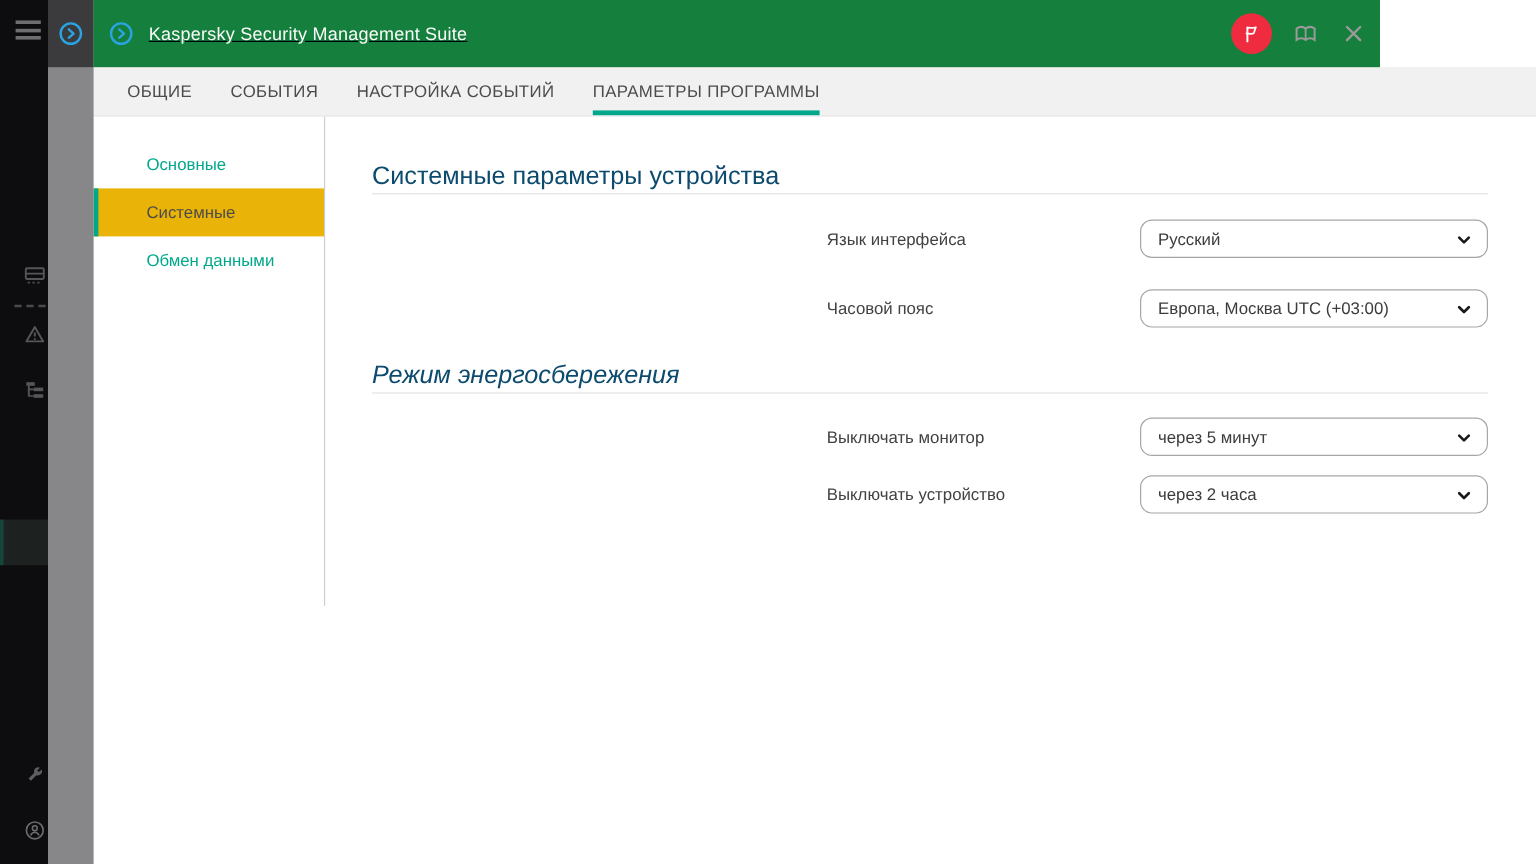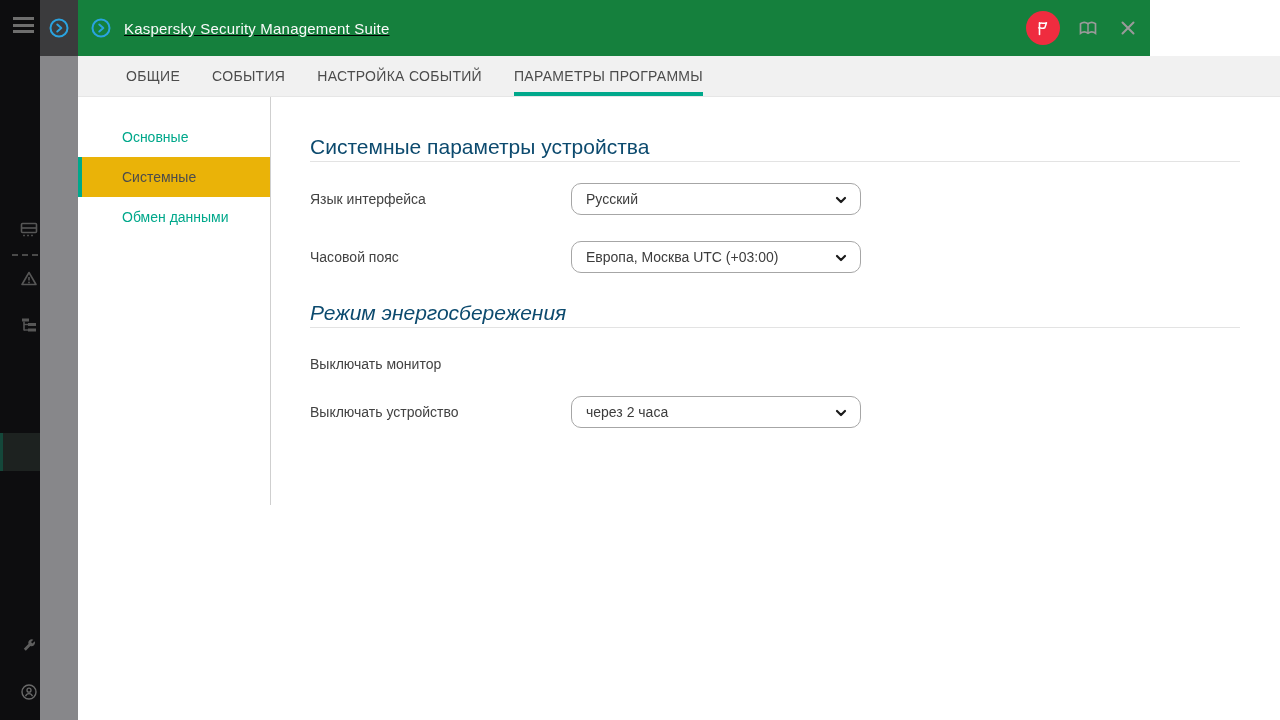--- a/index.html
+++ b/index.html
@@ -22,35 +22,35 @@
   .header { position:absolute; left:78px; top:0; width:1072px; height:56px; background:#15803d; display:flex; align-items:center; z-index:4;text-decoration:underline; }
   .header .app-icon { margin-left:12px; width:22px; height:22px; }
   .header .title { margin-left:12px; color:#fafafa; font-size:15px; letter-spacing:.2px; }
   .header-right { position:absolute; right:10px; top:0; height:56px; display:flex; align-items:center; gap:16px; }
   .flag-badge { width:34px; height:34px; border-radius:50%; background:#ef2c3f; display:flex; align-items:center; justify-content:center; cursor:pointer; }
   .hdr-btn { width:24px; height:24px; display:flex; align-items:center; justify-content:center; cursor:pointer; }
 
   
   .tabbar { position:absolute; left:78px; top:56px; width:1202px; height:41px; background:#f1f1f1; border-bottom:1px solid #e6e6e6; display:flex; align-items:stretch; z-index:3; }
   .tab { position:relative; display:flex; align-items:center; margin-left:32px; font-size:14px; color:#4c4c4c; letter-spacing:.3px; cursor:pointer; white-space:nowrap; }
-  .tab:first-child { margin-left:48px;text-align:center; }
+  .tab:first-child { margin-left:28px;text-align:center; }
   .tab.active .underline { position:absolute; left:0; right:0; bottom:0; height:4px; background:#00a88b; }
 
   
   .content { position:absolute; left:78px; top:97px; width:1202px; height:553px; background:#fff; }
   .side-divider { position:absolute; left:192px; top:0; width:1px; height:408px; background:#cfcfcf; }
 
   .nav { position:absolute; left:0; top:20px; width:192px; }
   .nav-item { height:40px; line-height:40px; padding-left:44px; font-size:14px; color:#00a88b; cursor:pointer; }
   .nav-item.selected { background:#eab308; border-left:4px solid #00a88b; padding-left:40px; color:#4c4c4c; }
 
   .main { position:absolute; left:232px; top:0; width:930px; }
   .section-title { position:absolute; left:0; font-size:21px; color:#0c4a6e; }
   .rule { position:absolute; left:0; width:930px; height:1px; background:#e3e3e3; }
-  .row { position:absolute; left:0; width:930px; height:32px; display:flex; align-items:center; }
+  .row { position:absolute; left:0; width:930px; height:32px; display:flex; align-items:center;justify-content:flex-end; }
   .row .lbl { width:261px; font-size:14px; color:#424242; }
   .select { position:relative; width:290px; height:32px; border:1px solid #a6a6a6; border-radius:10px; background:#fff; display:flex; align-items:center; padding:0 34px 0 14px; font-size:14px; color:#3c3c3c; cursor:pointer; }
   .select .chev { position:absolute; right:12px; top:9px; }
 
   svg { display:block; }
 </style>
 </head>
 <body>
 
 <div class="rail">
@@ -197,20 +197,28 @@
             </svg>
         </span>
       </div>
     </div>
 
     <div class="section-title" style="top:204px;font-style:italic;">Режим энергосбережения</div>
     <div class="rule" style="top:230px;"></div>
 
     <div class="row" style="top:251px;">
       <div class="lbl">Выключать монитор</div>
+      <div class="select">
+        <span>через 5 минут</span>
+        <span class="chev">
+          <svg width="14" height="14" viewBox="0 0 14 14">
+              <path d="M3 5 L7 9 L11 5" fill="none" stroke="#1a1a1a" stroke-width="2.2" stroke-linecap="round" stroke-linejoin="round"></path>
+            </svg>
+        </span>
+      </div>
     </div>
 
     <div class="row" style="top:299px;">
       <div class="lbl">Выключать устройство</div>
       <div class="select">
         <span>через 2 часа</span>
         <span class="chev">
           <svg width="14" height="14" viewBox="0 0 14 14">
               <path d="M3 5 L7 9 L11 5" fill="none" stroke="#1a1a1a" stroke-width="2.2" stroke-linecap="round" stroke-linejoin="round"></path>
             </svg>

